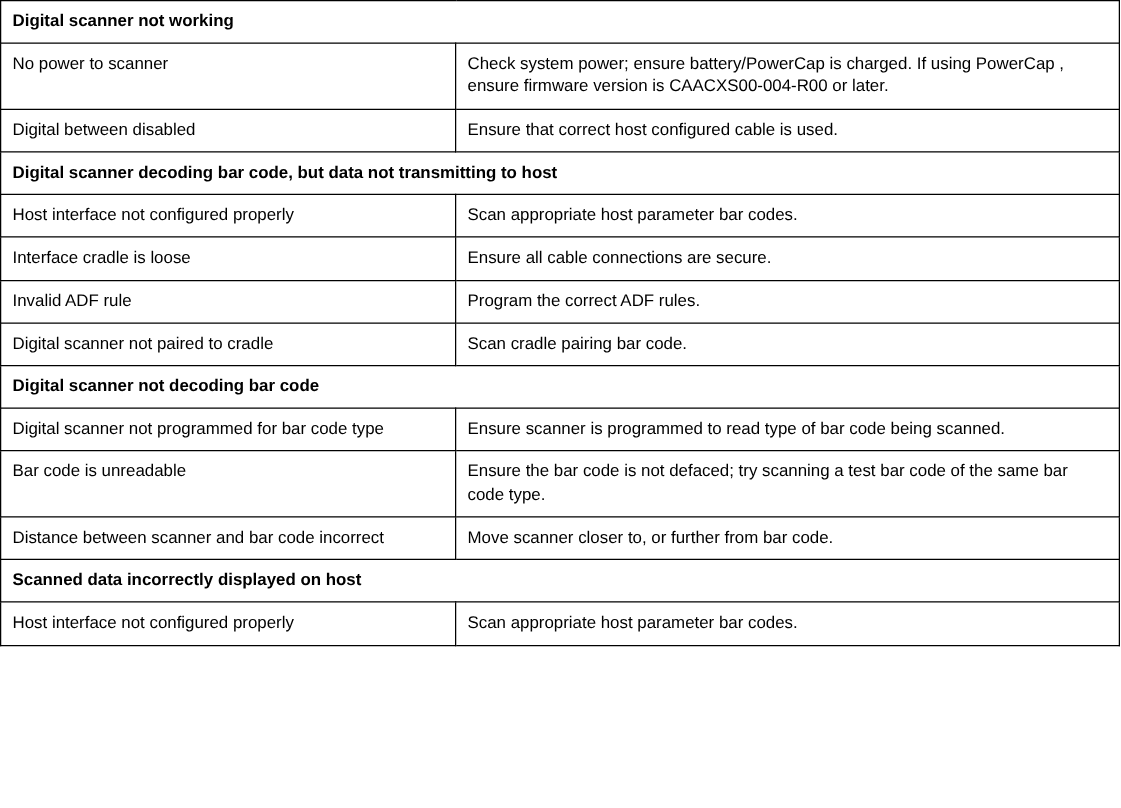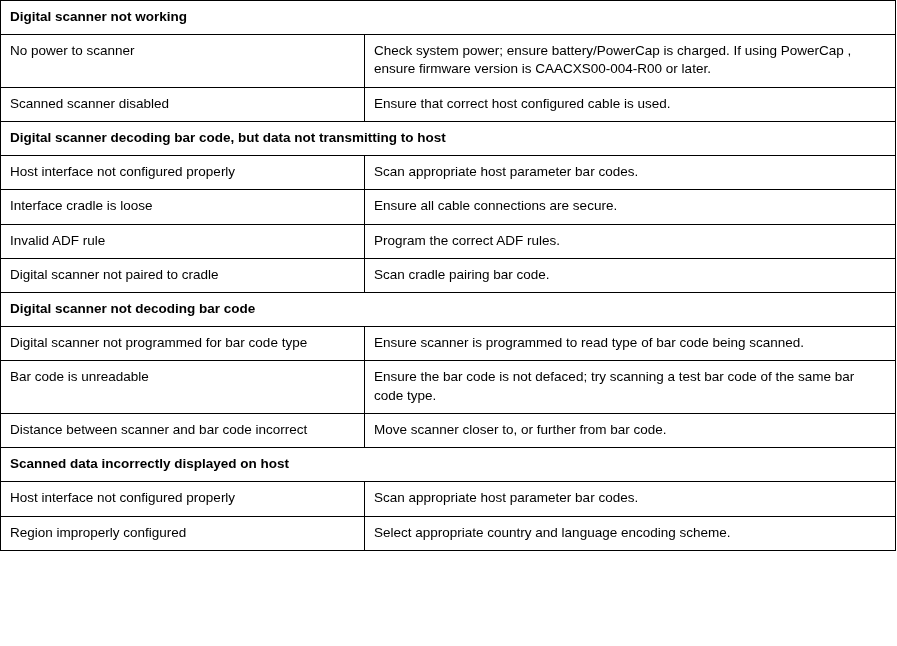--- a/index.html
+++ b/index.html
@@ -61,21 +61,21 @@
     <tbody>
 
       <tr>
         <td class="section" colspan="2">Digital scanner not working</td>
       </tr>
       <tr>
         <td class="problem">No power to scanner</td>
         <td class="solution">Check system power; ensure battery/PowerCap is charged. If using PowerCap , ensure firmware version is CAACXS00-004-R00 or later.</td>
       </tr>
       <tr>
-        <td class="problem">Scanned scanner disabled</td>
+        <td class="problem">Digital between disabled</td>
         <td class="solution">Ensure that correct host configured cable is used.</td>
       </tr>
 
       <tr>
         <td class="section" colspan="2">Digital scanner decoding bar code, but data not transmitting to host</td>
       </tr>
       <tr>
         <td class="problem">Host interface not configured properly</td>
         <td class="solution">Scan appropriate host parameter bar codes.</td>
       </tr>
@@ -108,20 +108,16 @@
         <td class="solution tall-pad">Move scanner closer to, or further from bar code.</td>
       </tr>
 
       <tr>
         <td class="section" colspan="2">Scanned data incorrectly displayed on host</td>
       </tr>
       <tr>
         <td class="problem">Host interface not configured properly</td>
         <td class="solution">Scan appropriate host parameter bar codes.</td>
       </tr>
-      <tr>
-        <td class="problem">Region improperly configured</td>
-        <td class="solution">Select appropriate country and language encoding scheme.</td>
-      </tr>
 
     </tbody>
   </table>
 </div>
 
 </body></html>

